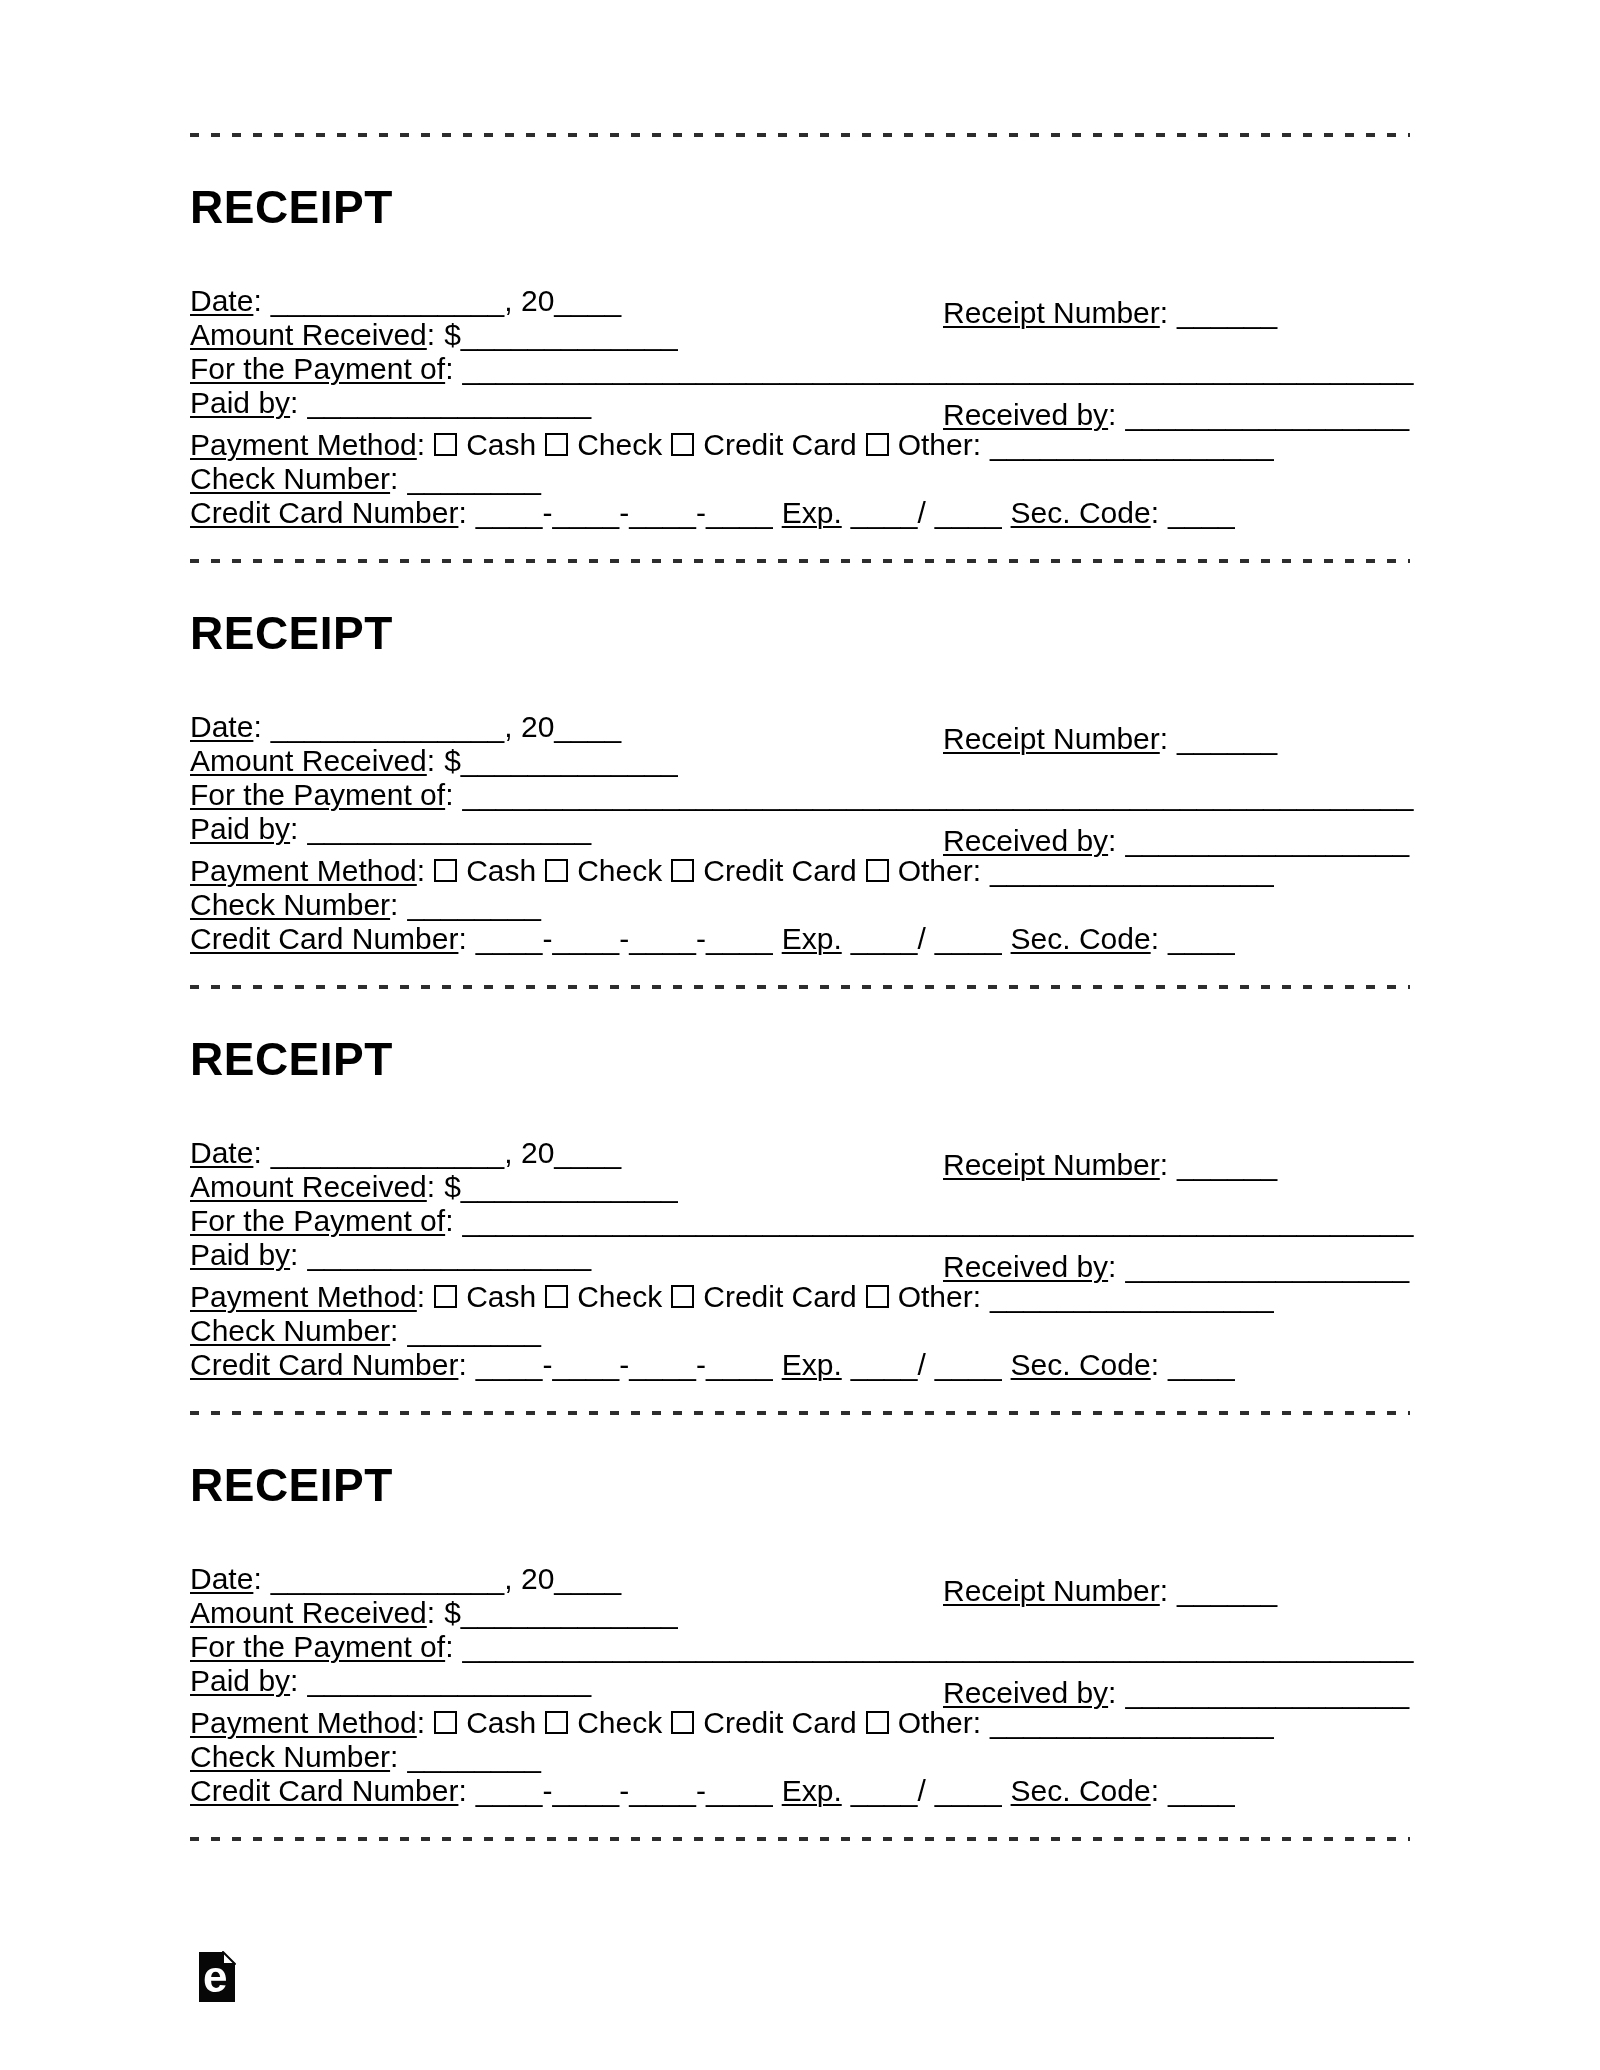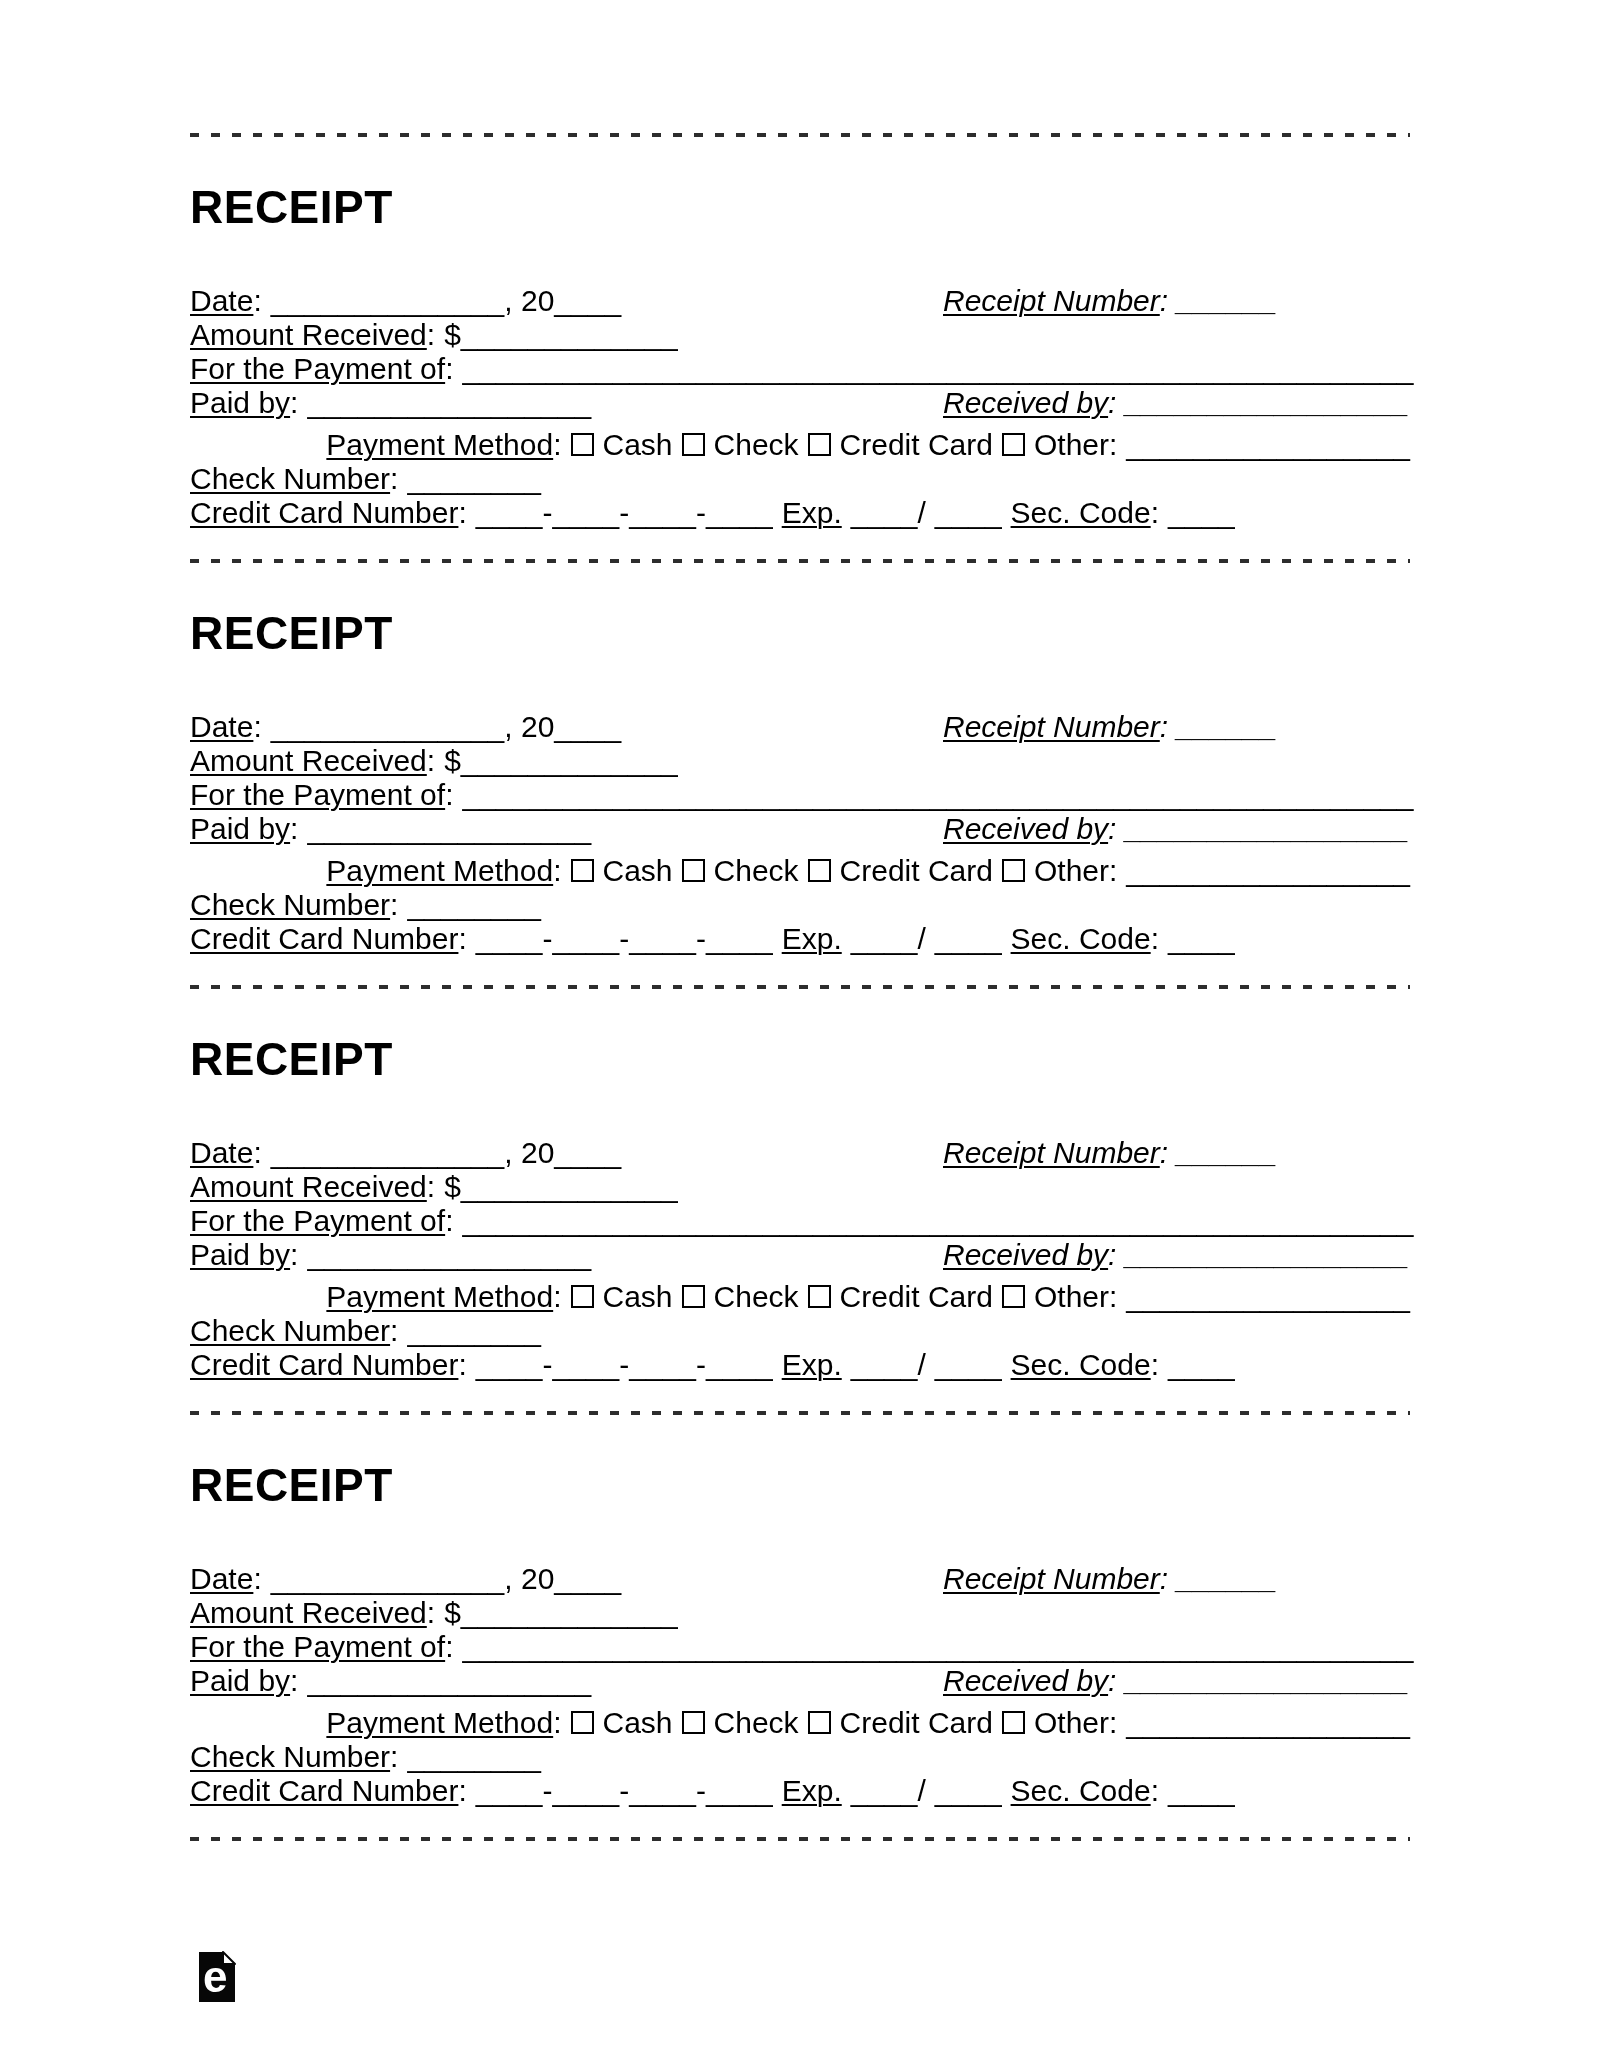--- a/index.html
+++ b/index.html
@@ -40,30 +40,29 @@
   .rows {
     margin-top: 49px;
     font-size: 30px;
     line-height: 34px;
     white-space: nowrap;
   }
   .row { position: relative; }
   .right-col {
     position: absolute;
     left: 753px;
-    top: 0;
-    font-style: italic;
+    top: 12px;
   }
   .u {
     text-decoration-line: underline;
     text-decoration-thickness: 2px;
     text-underline-offset: 3px;
   }
   .sp { margin-left: 9px; }
-  .pm-row { margin-top: 8px; text-align: right; }
+  .pm-row { margin-top: 8px; }
   .checkbox {
     display: inline-block;
     width: 19px;
     height: 19px;
     border: 2px solid #000000;
     vertical-align: -1px;
     background: #ffffff;
   }
   .logo {
     position: absolute;

